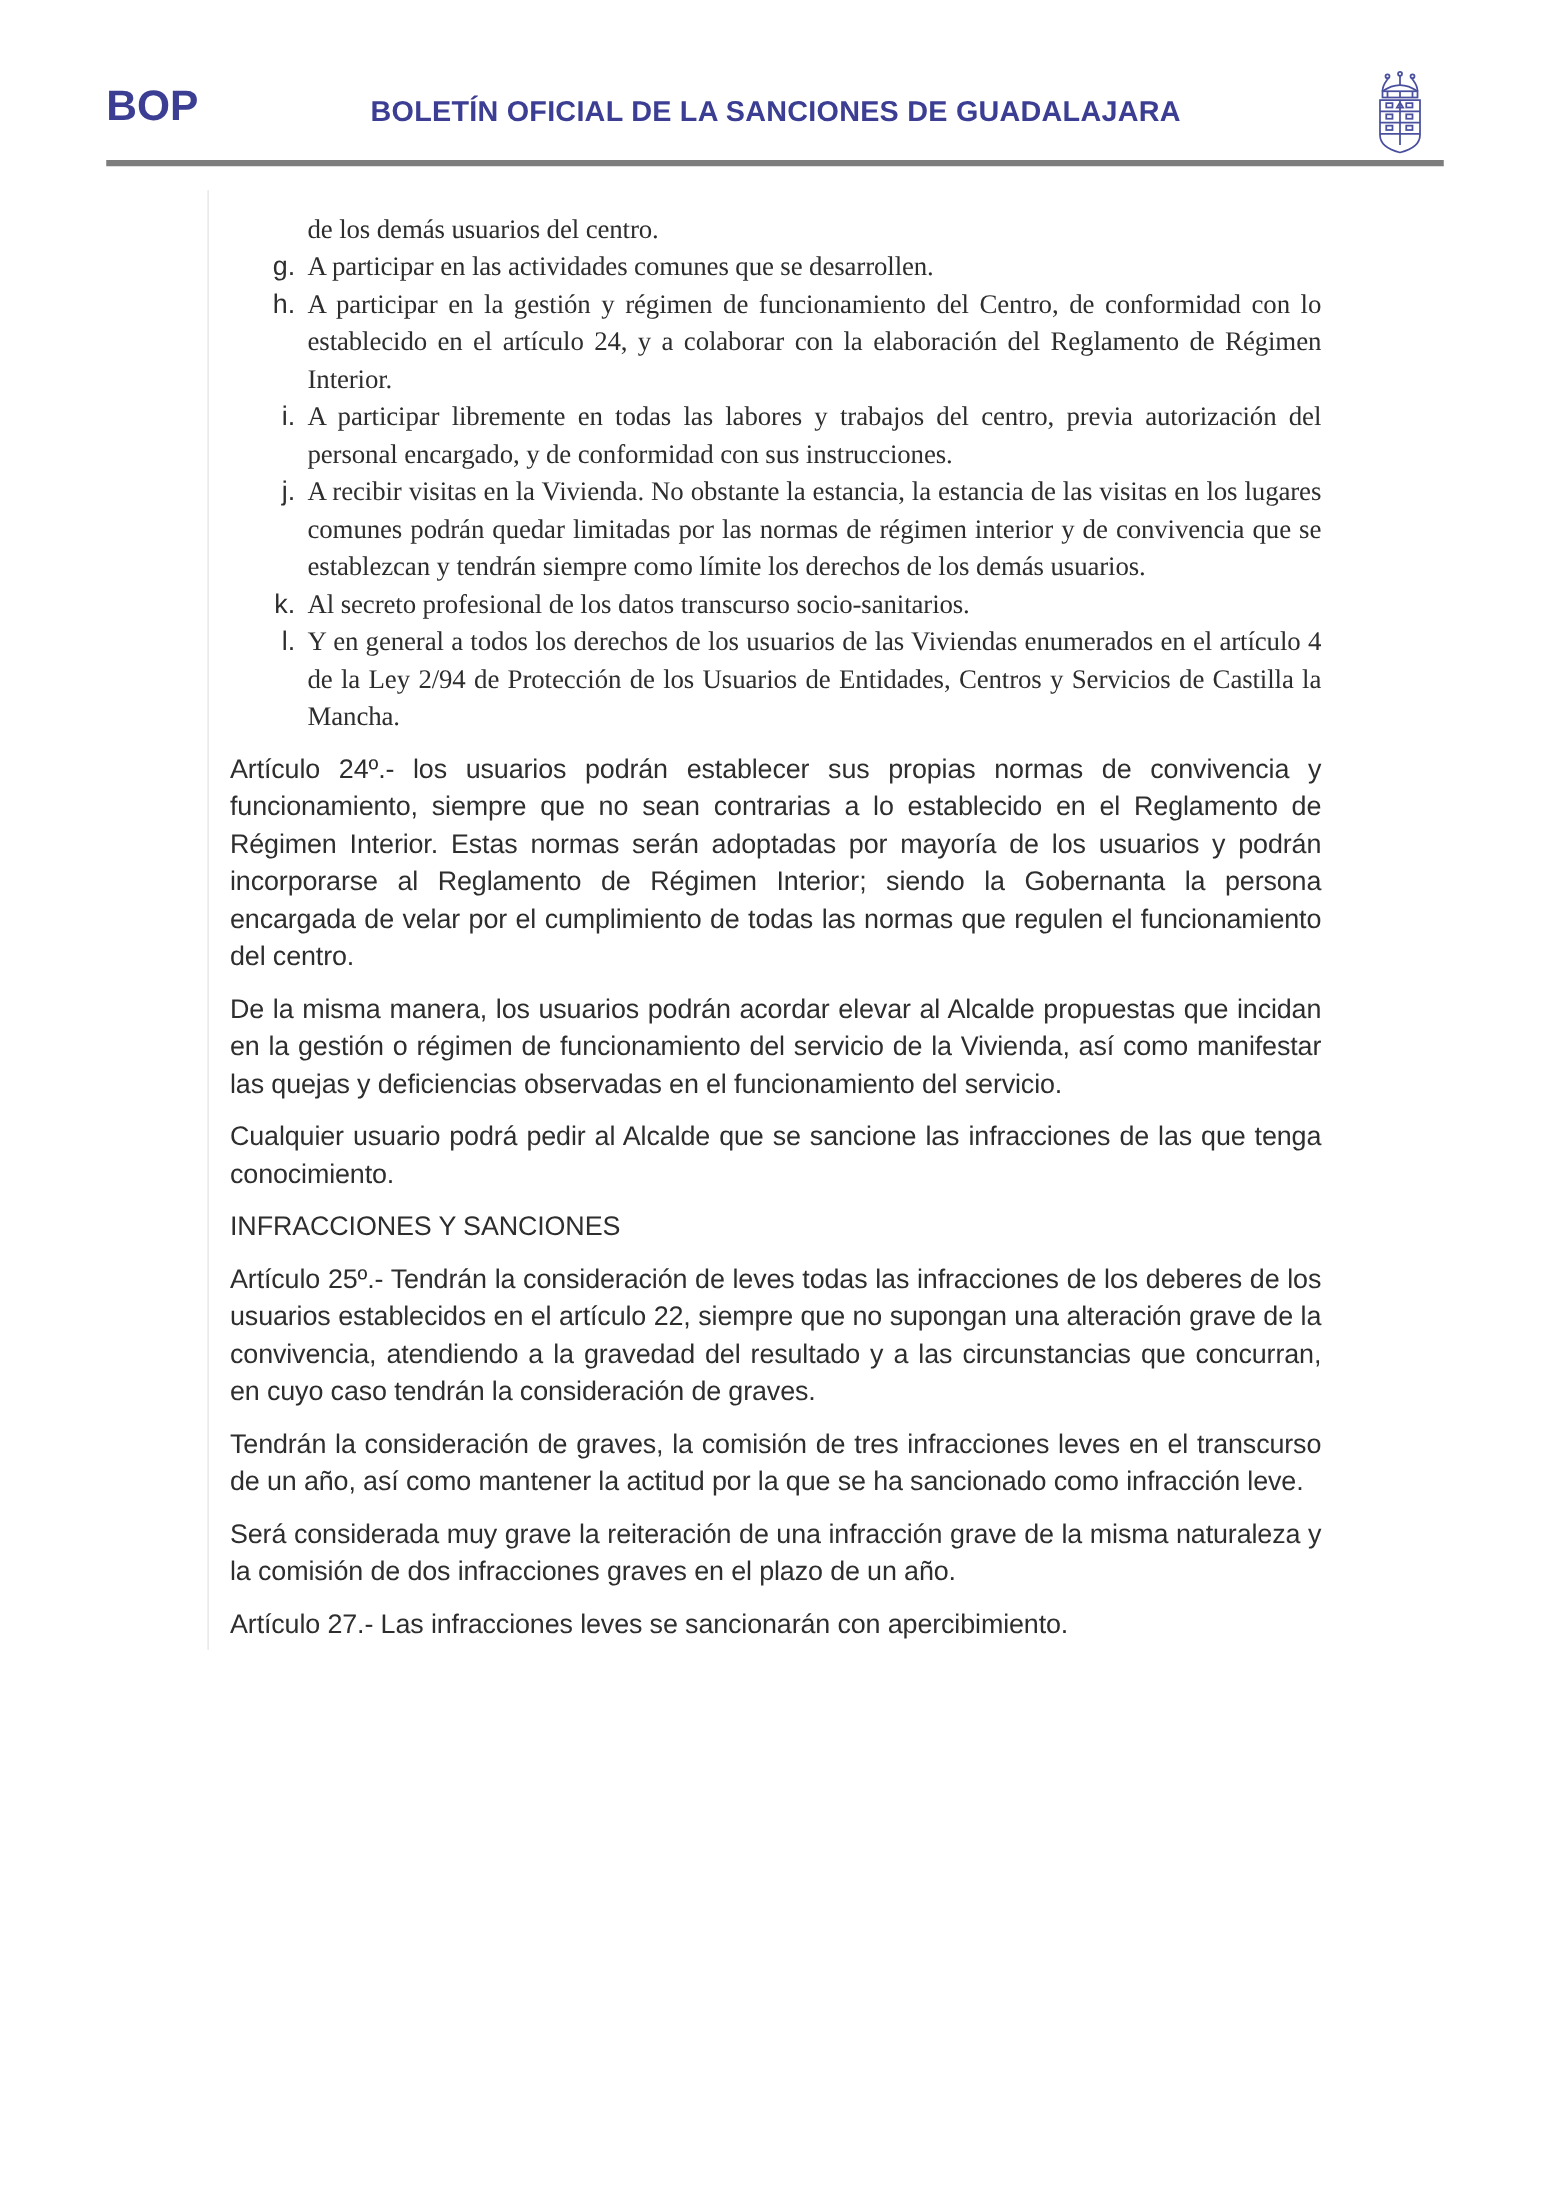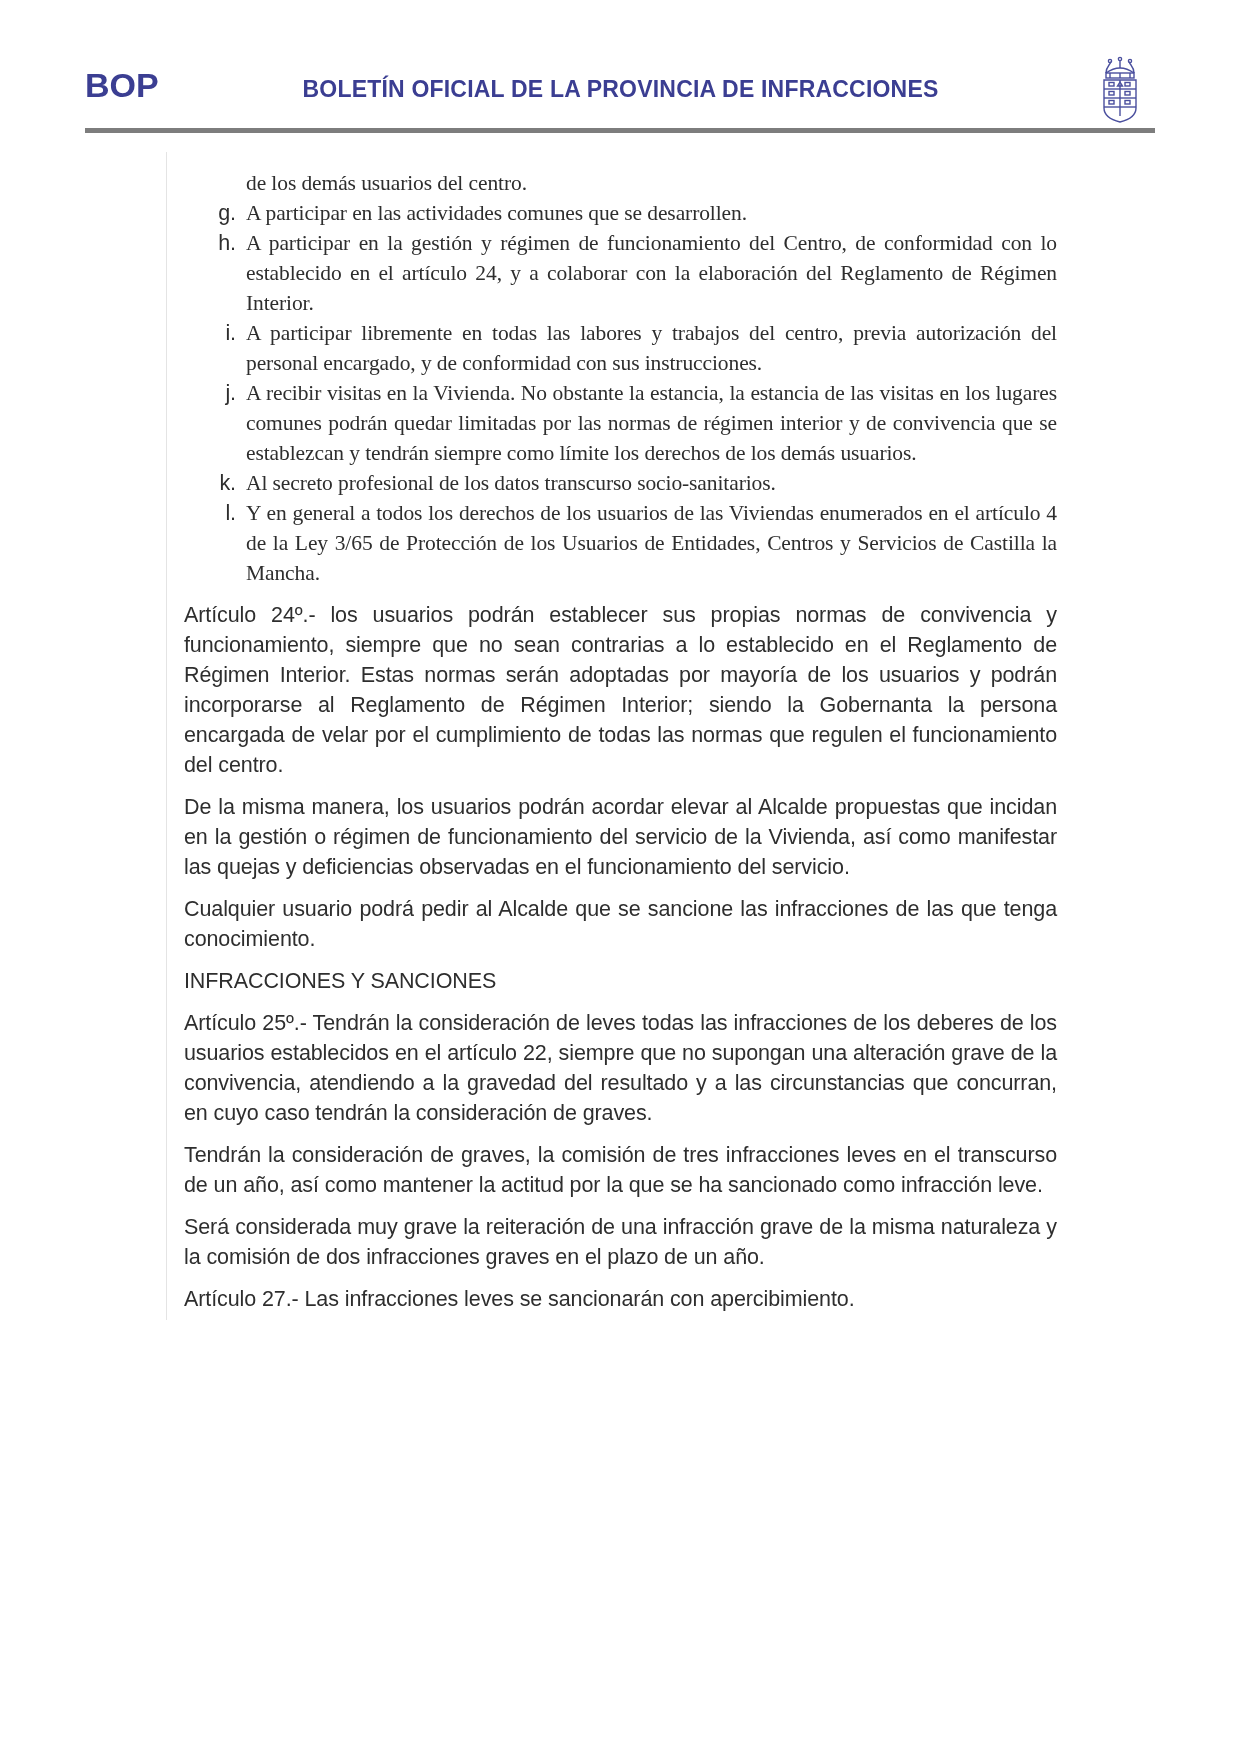--- a/index.html
+++ b/index.html
@@ -66,21 +66,21 @@
     font-size:24px;color:var(--footer);
     letter-spacing:-0.1px;
   }
 </style>
 </head>
 <body>
 
 <div class="page">
 
   <div class="bop-logo">BOP</div>
-  <div class="header-title">BOLETÍN OFICIAL DE LA PROVINCIA DE INFRACCIONES</div>
+  <div class="header-title">BOLETÍN OFICIAL DE LA SANCIONES DE GUADALAJARA</div>
   <svg class="crest" viewBox="0 0 48 68" fill="none" stroke="#4a4f9e" stroke-width="1.4">
 
     <circle cx="14" cy="5" r="1.6"></circle>
       <circle cx="24" cy="3" r="1.6"></circle>
       <circle cx="34" cy="5" r="1.6"></circle>
     <path d="M10 17 C10 10, 16 7, 14 6 M24 4 L24 12 M38 17 C38 10, 32 7, 34 6"></path>
     <path d="M10 17 Q17 12 24 12 Q31 12 38 17"></path>
     <rect x="10" y="17" width="28" height="5"></rect>
     <line x1="14" y1="17" x2="14" y2="22"></line>
       <line x1="24" y1="17" x2="24" y2="22"></line>
@@ -124,21 +124,21 @@
         <li class="li-row">
           <span class="li-letter">j.</span>
           <div class="li-text">A recibir visitas en la Vivienda. No obstante la estancia, la estancia de las visitas en los lugares comunes podrán quedar limitadas por las normas de régimen interior y de convivencia que se establezcan y tendrán siempre como límite los derechos de los demás usuarios.</div>
         </li>
         <li class="li-row">
           <span class="li-letter">k.</span>
           <div class="li-text">Al secreto profesional de los datos transcurso socio-sanitarios.</div>
         </li>
         <li class="li-row">
           <span class="li-letter">l.</span>
-          <div class="li-text">Y en general a todos los derechos de los usuarios de las Viviendas enumerados en el artículo 4 de la Ley 3/65 de Protección de los Usuarios de Entidades, Centros y Servicios de Castilla la Mancha.</div>
+          <div class="li-text">Y en general a todos los derechos de los usuarios de las Viviendas enumerados en el artículo 4 de la Ley 2/94 de Protección de los Usuarios de Entidades, Centros y Servicios de Castilla la Mancha.</div>
         </li>
       </ol>
     <div id="blocks">
         <p class="block paragraph">Artículo 24º.- los usuarios podrán establecer sus propias normas de convivencia y funcionamiento, siempre que no sean contrarias a lo establecido en el Reglamento de Régimen Interior. Estas normas serán adoptadas por mayoría de los usuarios y podrán incorporarse al Reglamento de Régimen Interior; siendo la Gobernanta la persona encargada de velar por el cumplimiento de todas las normas que regulen el funcionamiento del centro.</p>
         <p class="block paragraph">De la misma manera, los usuarios podrán acordar elevar al Alcalde propuestas que incidan en la gestión o régimen de funcionamiento del servicio de la Vivienda, así como manifestar las quejas y deficiencias observadas en el funcionamiento del servicio.</p>
         <p class="block paragraph">Cualquier usuario podrá pedir al Alcalde que se sancione las infracciones de las que tenga conocimiento.</p>
         <p class="block heading">INFRACCIONES Y SANCIONES</p>
         <p class="block paragraph">Artículo 25º.- Tendrán la consideración de leves todas las infracciones de los deberes de los usuarios establecidos en el artículo 22, siempre que no supongan una alteración grave de la convivencia, atendiendo a la gravedad del resultado y a las circunstancias que concurran, en cuyo caso tendrán la consideración de graves.</p>
         <p class="block paragraph">Tendrán la consideración de graves, la comisión de tres infracciones leves en el transcurso de un año, así como mantener la actitud por la que se ha sancionado como infracción leve.</p>
         <p class="block paragraph">Será considerada muy grave la reiteración de una infracción grave de la misma naturaleza y la comisión de dos infracciones graves en el plazo de un año.</p>

